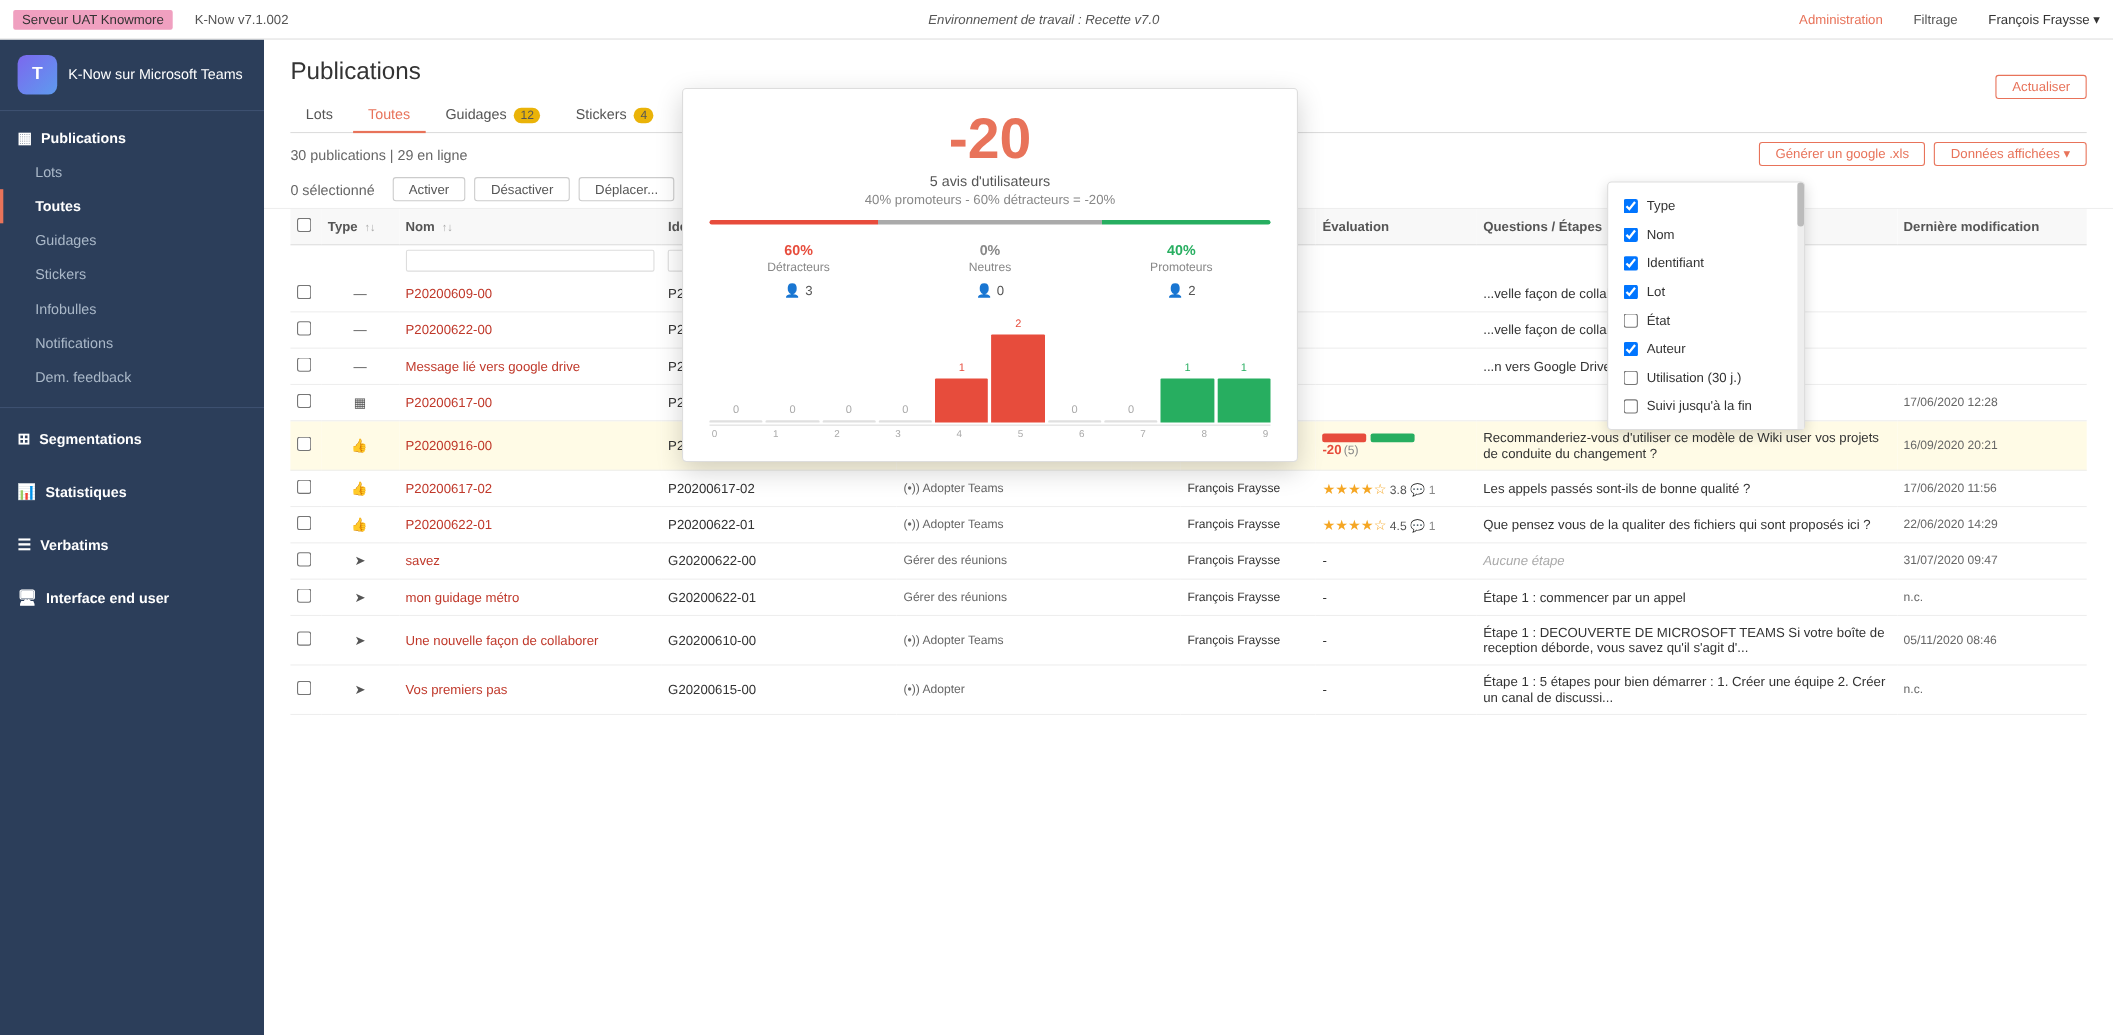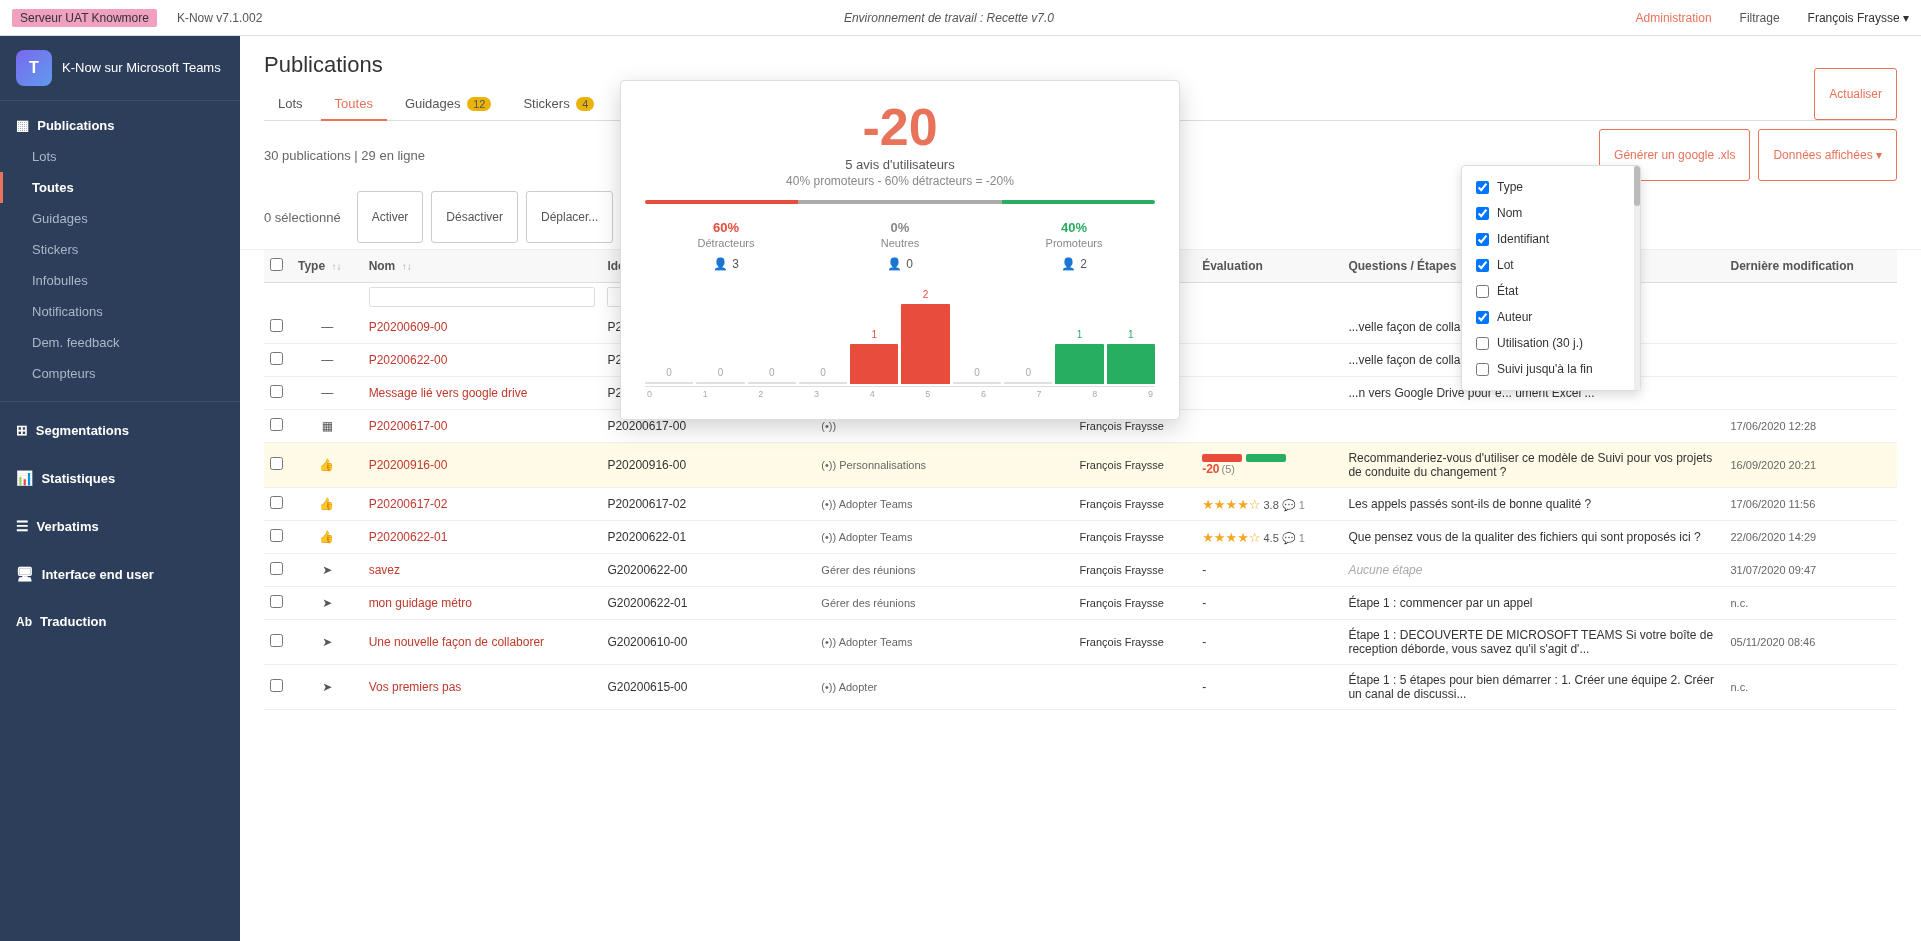--- a/index.html
+++ b/index.html
@@ -162,21 +162,21 @@
       background: #eab308;
       border-radius: 10px;
       padding: 1px 6px;
       font-size: 11px;
       color: #555;
       margin-left: 3px;
     }
     .content-toolbar-left { color: #666; font-size: 13px; }
 
     .btn {
-      padding: 18px 14px;
+      padding: 3px 14px;
       border: 1px solid #ccc;
       background: #fff;
       cursor: pointer;
       font-size: 12px;
       border-radius: 3px;
       color: #555;
     }
     .btn-primary {
       border-color: #e8735a;
       color: #e8735a;
@@ -424,23 +424,20 @@
       </div>
       <div class="sidebar-item">
         <span>Infobulles</span>
       </div>
       <div class="sidebar-item">
         <span>Notifications</span>
       </div>
       <div class="sidebar-item">
         <span>Dem. feedback</span>
       </div>
-      <div class="sidebar-item">
-        <span>Compteurs</span>
-      </div>
     </div>
 
     <div class="sidebar-divider"></div>
 
     <div class="sidebar-section">
       <div class="sidebar-section-header">
         <span class="icon">⊞</span>
         <span>Segmentations</span>
       </div>
     </div>
@@ -459,26 +456,20 @@
       </div>
     </div>
 
     <div class="sidebar-section">
       <div class="sidebar-section-header">
         <span class="icon">🖥</span>
         <span>Interface end user</span>
       </div>
     </div>
 
-    <div class="sidebar-section">
-      <div class="sidebar-section-header">
-        <span class="icon" style="font-size:12px;font-weight:bold;">Ab</span>
-        <span>Traduction</span>
-      </div>
-    </div>
 
   </div>
 
   <div class="content">
 
     <div class="content-header">
       <h1 class="content-title">Publications</h1>
       <div class="content-tabs">
         <div class="tab">
           <span>Lots</span>
@@ -599,21 +590,21 @@
               <td style="text-align: center; color: rgb(85, 85, 85);">👍</td>
               <td><a class="td-link">P20200916-00</a></td>
               <td>P20200916-00</td>
               <td style="font-size: 11px; color: rgb(102, 102, 102);">(•)) Personnalisations</td>
               <td></td>
               <td style="font-size: 11px;">François Fraysse</td>
               <td><div class="nps-bar">
                   <div class="nps-bar-red"></div>
                   <div class="nps-bar-green"></div>
                 </div><span class="nps-value">-20</span><span class="nps-count">(5)</span></td>
-              <td style="font-size: 12px; max-width: 300px;">Recommanderiez-vous d'utiliser ce modèle de Suivi pour vos projets de conduite du changement ?</td>
+              <td style="font-size: 12px; max-width: 300px;">Recommanderiez-vous d'utiliser ce modèle de Wiki user vos projets de conduite du changement ?</td>
               <td style="font-size: 11px; color: rgb(102, 102, 102); white-space: nowrap;">16/09/2020 20:21</td>
             </tr>
             <tr>
               <td><input type="checkbox" style=""></td>
               <td style="text-align: center; color: rgb(85, 85, 85);">👍</td>
               <td><a class="td-link">P20200617-02</a></td>
               <td>P20200617-02</td>
               <td style="font-size: 11px; color: rgb(102, 102, 102);">(•)) Adopter Teams</td>
               <td></td>
               <td style="font-size: 11px;">François Fraysse</td>

